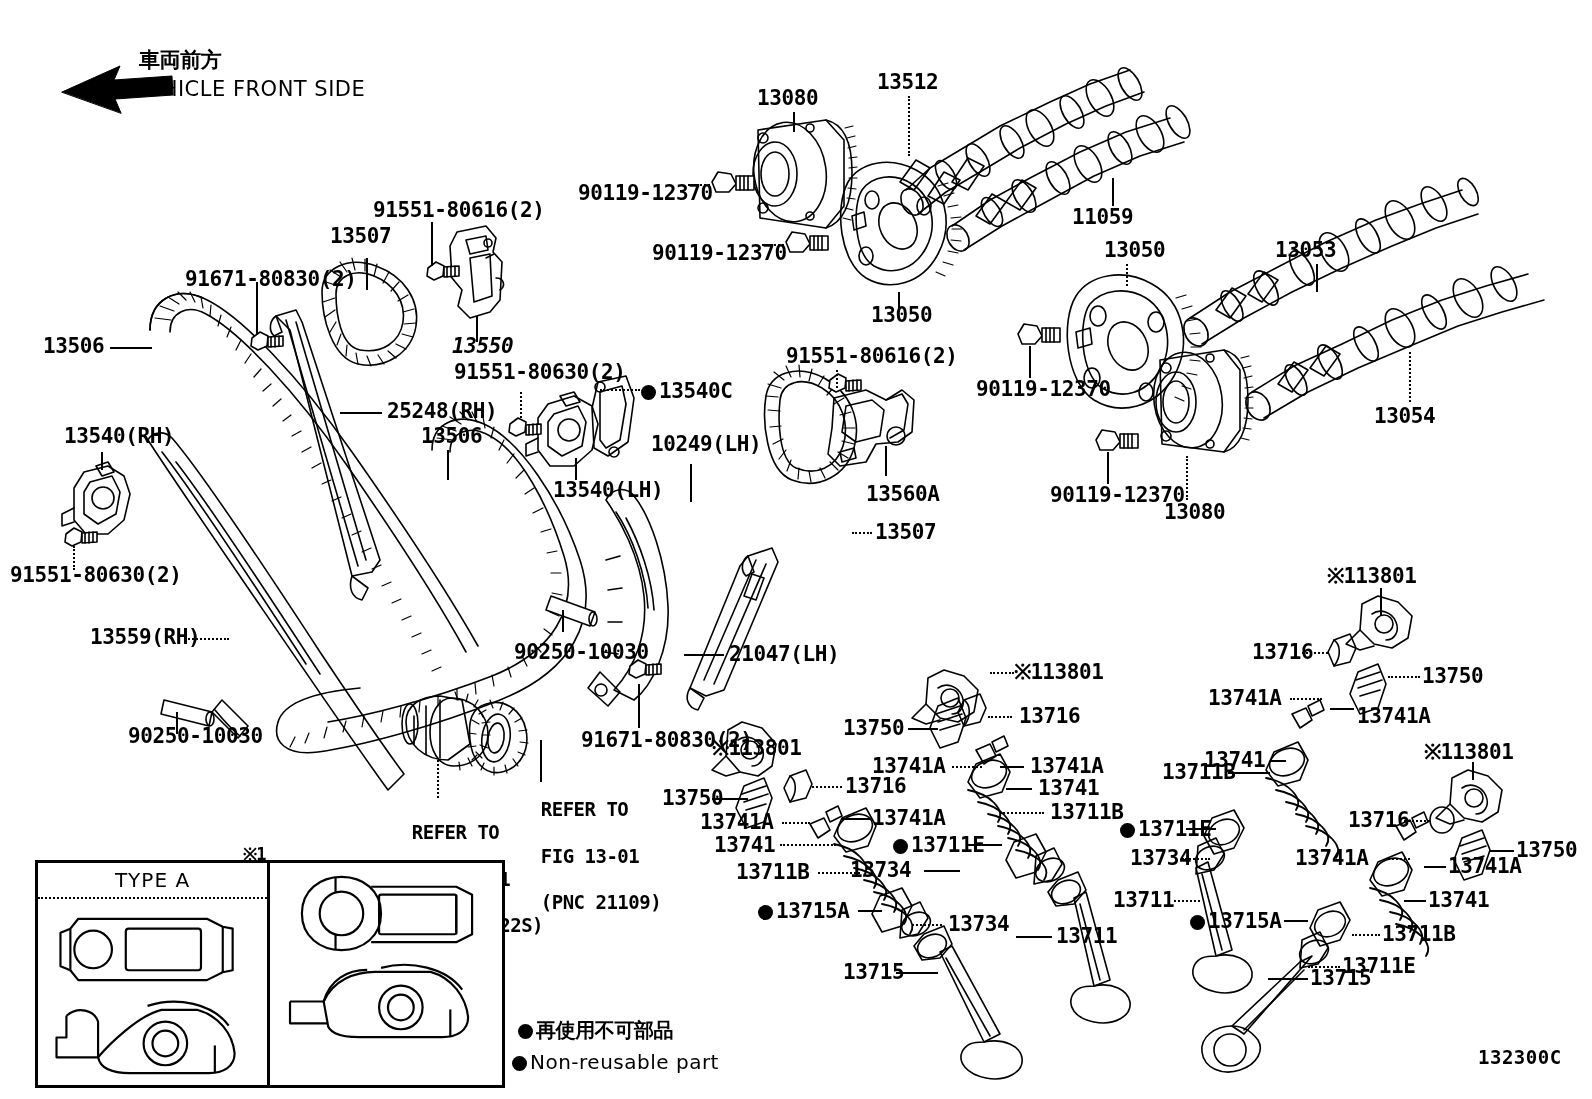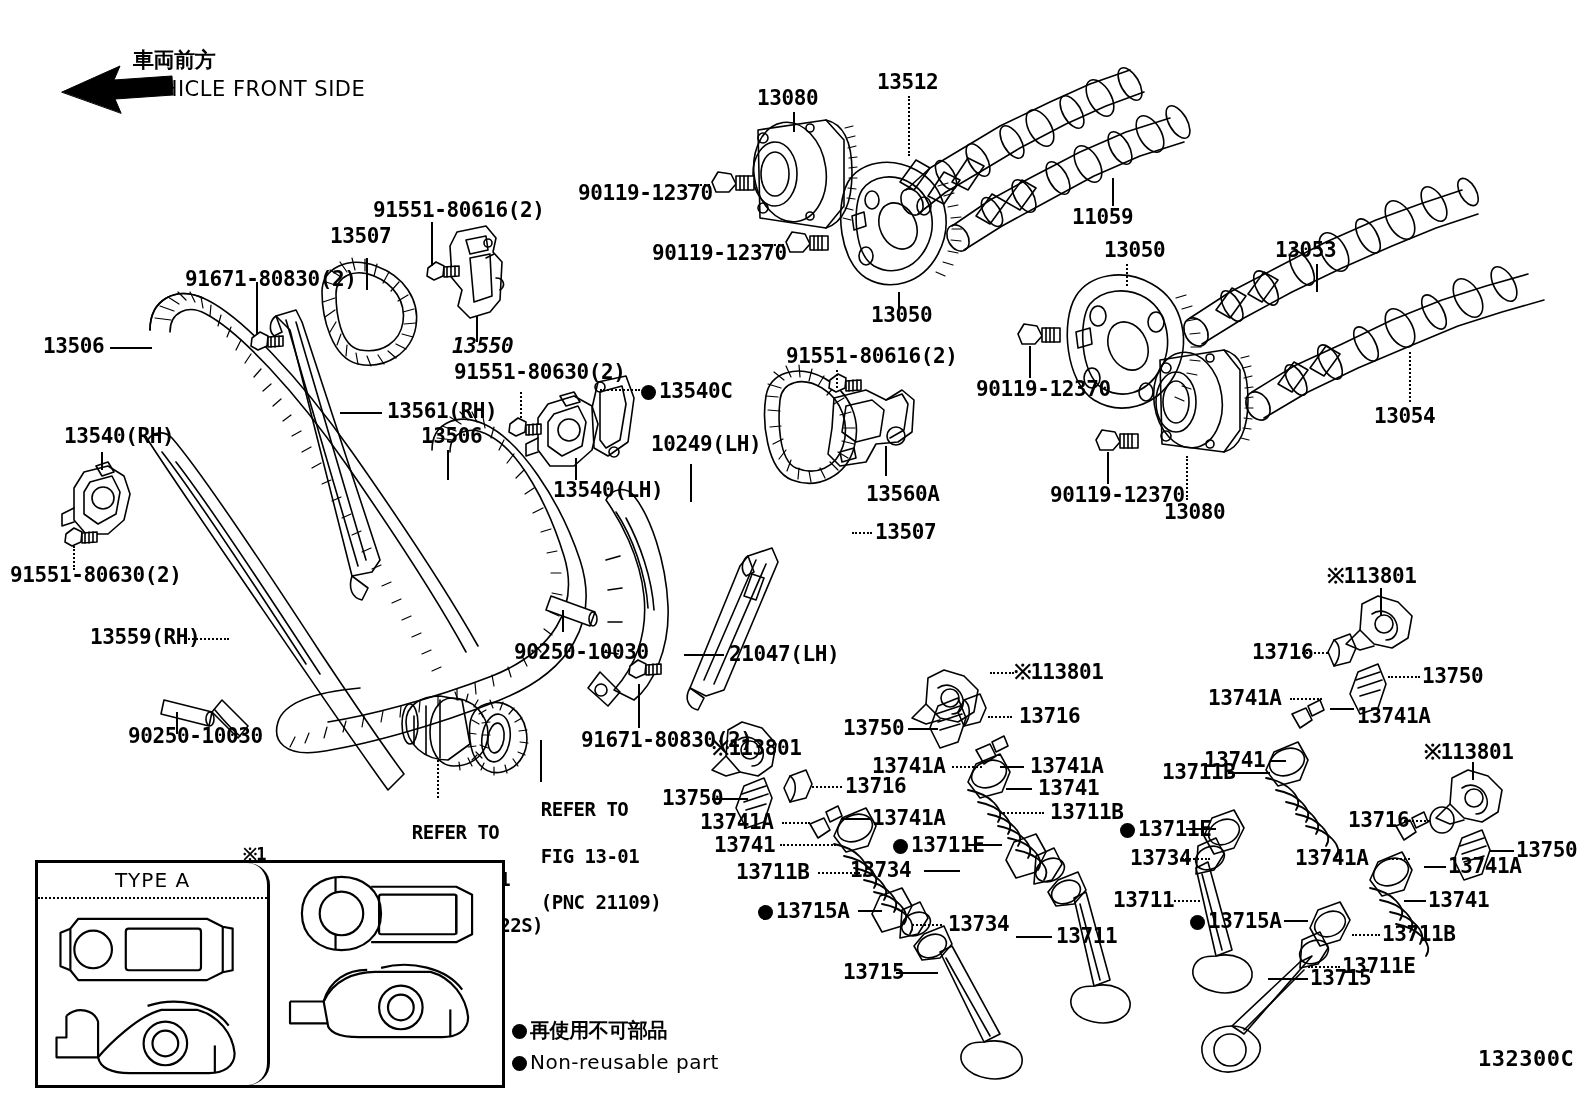--- a/index.html
+++ b/index.html
@@ -9,21 +9,21 @@
     font-family:"DejaVu Sans Mono","Liberation Mono",monospace;
     color:#000;
   }
   
   .lbl{
     position:absolute;white-space:nowrap;
     font-family:"DejaVu Sans Mono","Liberation Mono",monospace;
     font-size:21px;font-weight:700;letter-spacing:-0.4px;
     color:#000;line-height:1;
   }
-  .jp{font-family:"DejaVu Sans","Liberation Sans",sans-serif;font-weight:700;}
+  .jp{font-family:"DejaVu Sans","Liberation Sans",sans-serif;font-weight:700;margin-left:6px;}
   .en{font-family:"DejaVu Sans","Liberation Sans",sans-serif;font-weight:400;letter-spacing:0.5px;}
   .dot{display:inline-block;width:15px;height:15px;border-radius:50%;
        background:#000;vertical-align:-2px;margin-right:3px;}
   .ref{
     position:absolute;white-space:pre;
     font-family:"DejaVu Sans Mono","Liberation Mono",monospace;
     font-size:19px;font-weight:700;line-height:1.22;letter-spacing:-0.5px;
   }
   
   .ldr{position:absolute;background:#000;}
@@ -33,21 +33,21 @@
   .dashed-v{position:absolute;width:0;border-left:2px dotted #000;}
   
   #art{position:absolute;left:0;top:0;width:1592px;height:1099px;}
   #art *{vector-effect:non-scaling-stroke;}
   
   #typebox{
     position:absolute;left:35px;top:860px;width:470px;height:228px;
     border:3px solid #000;box-sizing:border-box;background:#fff;
   }
   #typebox .col{position:absolute;top:0;bottom:0;width:50%;box-sizing:border-box;}
-  #typebox .colA{left:0;border-right:3px solid #000;border-radius:22px;}
+  #typebox .colA{left:0;border-right:3px solid #000;}
   #typebox .colB{left:50%;}
   #typebox .hdr{
     height:34px;line-height:34px;text-align:center;
     font-family:"DejaVu Sans","Liberation Sans",sans-serif;
     font-size:20px;font-weight:400;letter-spacing:1px;
     border-bottom:2px dotted #000;
   }
   .kome{letter-spacing:-1px;}
 </style>
 </head>
@@ -632,21 +632,21 @@
 
   <div class="lbl jp" style="left:133px;top:50px;font-size:21px;">車両前方</div>
   <div class="lbl en" style="left:133px;top:79px;font-size:21px;">VEHICLE FRONT SIDE</div>
 
   <div class="lbl" style="left:43px;top:336px;">13506</div>
   <div class="lbl" style="left:185px;top:269px;">91671-80830(2)</div>
   <div class="lbl" style="left:330px;top:226px;">13507</div>
   <div class="lbl" style="left:373px;top:200px;">91551-80616(2)</div>
   <div class="lbl" style="left:452px;top:336px;font-style:italic;">13550</div>
   <div class="lbl" style="left:454px;top:362px;">91551-80630(2)</div>
-  <div class="lbl" style="left:387px;top:401px;">13561(RH)</div>
+  <div class="lbl" style="left:387px;top:401px;">25248(RH)</div>
   <div class="lbl" style="left:421px;top:426px;">13506</div>
   <div class="lbl" style="left:64px;top:426px;">13540(RH)</div>
   <div class="lbl" style="left:10px;top:565px;">91551-80630(2)</div>
   <div class="lbl" style="left:90px;top:627px;">13559(RH)</div>
   <div class="lbl" style="left:128px;top:726px;">90250-10030</div>
 
   <div class="lbl" style="left:641px;top:381px;">
     <span class="dot"></span><span>13540C</span>
   </div>
 
@@ -791,15 +791,15 @@
     </div>
   </div>
 
   <div class="lbl jp" style="left:512px;top:1020px;font-size:20px;">
     <span class="dot"></span><span>再使用不可部品</span>
   </div>
   <div class="lbl en" style="left:512px;top:1052px;font-size:20px;">
     <span class="dot"></span><span>Non-reusable part</span>
   </div>
 
-  <div class="lbl" style="left:1478px;top:1048px;font-size:22px;letter-spacing:0.5px;">132300C</div>
+  <div class="lbl" style="left:1478px;top:1048px;font-size:19px;letter-spacing:0.5px;">132300C</div>
 
 </div>
 
 </body></html>

